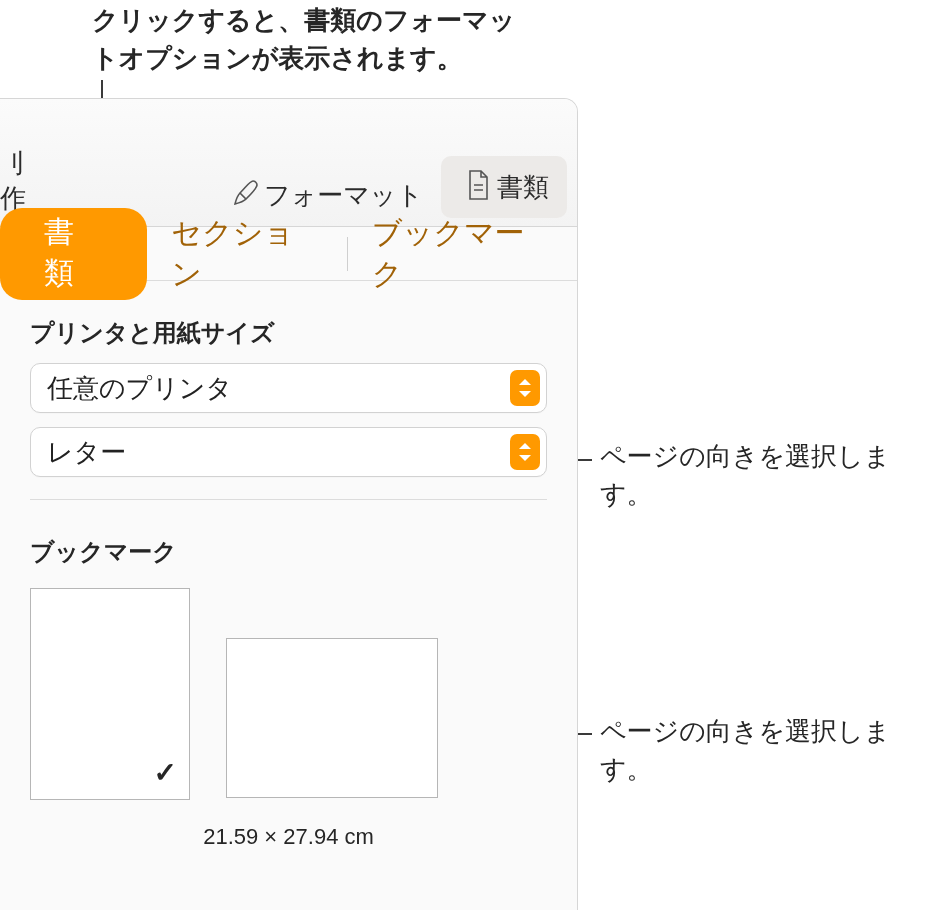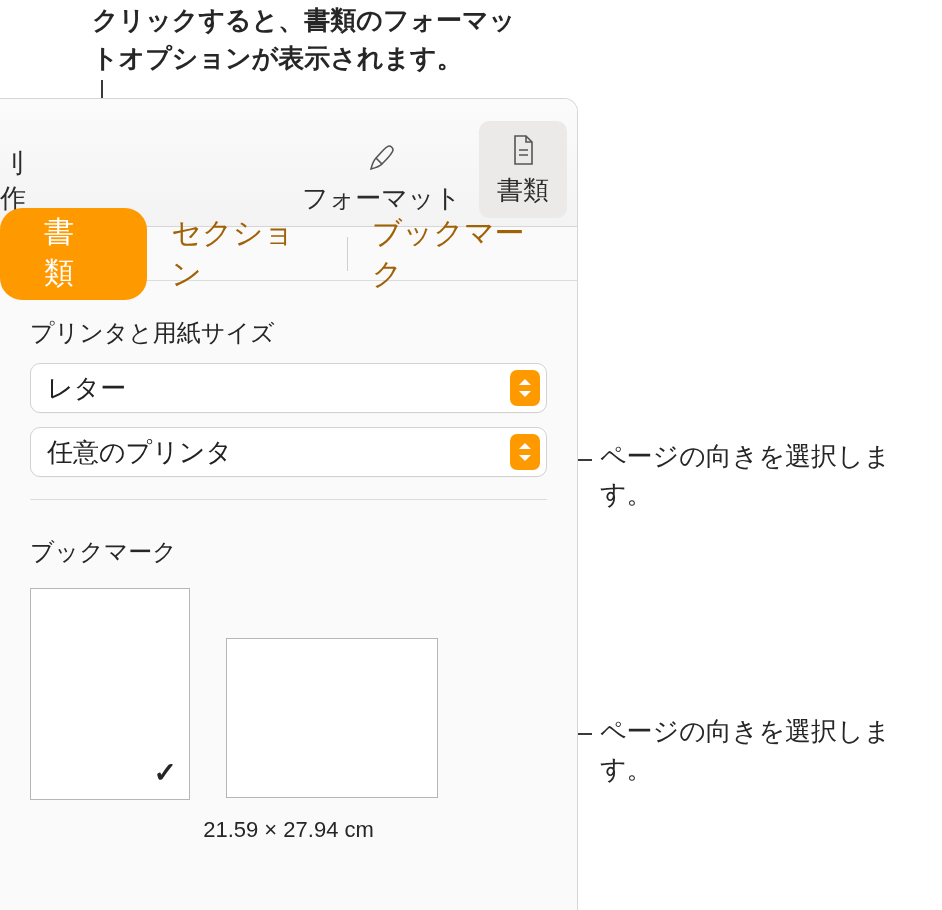--- a/index.html
+++ b/index.html
@@ -54,21 +54,21 @@
     font-family: Liberation Serif, serif;
   }
   .tb-left {
     width: 42px;
     display: flex; align-items: flex-end; justify-content: center;
     padding-bottom: 10px;
     font-size: 26px; color:#2b2b2b;
   }
   .tb-spacer { flex: 1; }
   .tb-btn {
-    display: flex; flex-direction: column; align-items: center;
+    display: flex; flex-direction: row; align-items: center;
     padding: 0 18px 10px;
     font-size: 26px;
     color: #2b2b2b;
   }
   .tb-btn.active {
     background: #eceae8;
     border-radius: 10px;
     padding-top: 10px;
     margin-bottom: 8px;
     margin-right: 10px;
@@ -98,21 +98,21 @@
     padding: 0 24px;
     position: relative;
   }
   .sep {
     width: 1px; height: 34px; background: #cfcfcf;
   }
 
   
   .panel-body { padding: 36px 30px 0 30px; }
   .section-label {
-    font-size: 24px; font-weight: 400;
+    font-size: 24px; font-weight: 700;
     margin-bottom: 14px;
     color:#262626;
   }
 
   
   .popup {
     width: 100%;
     height: 50px;
     background: #fff;
     border: 1px solid #d2d2d2;
@@ -151,21 +151,21 @@
   }
   .orient.portrait  { width: 160px; height: 212px; }
   .orient.landscape { width: 212px; height: 160px; margin-top: 50px; }
   .orient .check {
     position:absolute; right:12px; bottom:10px;
     font-size: 28px; font-weight: 700;
   }
   .dim {
     font-size: 22px; color:#262626;
     text-align:center;
-    margin-top: 17px;
+    margin-top: 24px;
   }
 
 </style>
 </head>
 <body>
 
 <div class="callout callout-left">クリックすると、書類のフォーマットオプションが表示されます。</div>
 <div class="callout callout-right1">ページの向きを選択します。</div>
 <div class="callout callout-right2">ページの向きを選択します。</div>
 
@@ -202,35 +202,35 @@
     <div class="subtab">セクション</div>
     <div class="sep"></div>
     <div class="subtab">ブックマーク</div>
   </div>
 
   <div class="panel-body">
 
     <div class="section-label">プリンタと用紙サイズ</div>
 
     <div class="popup">
+      <span class="popup-text">任意のプリンタ</span>
+      <span class="stepper-indicator">
+          <span class="up"></span>
+          <span class="down"></span>
+        </span>
+    </div>
+
+    <div class="popup">
       <span class="popup-text">レター</span>
       <span class="stepper-indicator">
           <span class="up"></span>
           <span class="down"></span>
         </span>
     </div>
 
-    <div class="popup">
-      <span class="popup-text">任意のプリンタ</span>
-      <span class="stepper-indicator">
-          <span class="up"></span>
-          <span class="down"></span>
-        </span>
-    </div>
-
     <div class="hr"></div>
 
     <div class="section-label">ブックマーク</div>
 
     <div class="orient-row">
       <div class="orient portrait">
         <span class="check">✓</span>
       </div>
       <div class="orient landscape"></div>
     </div>

